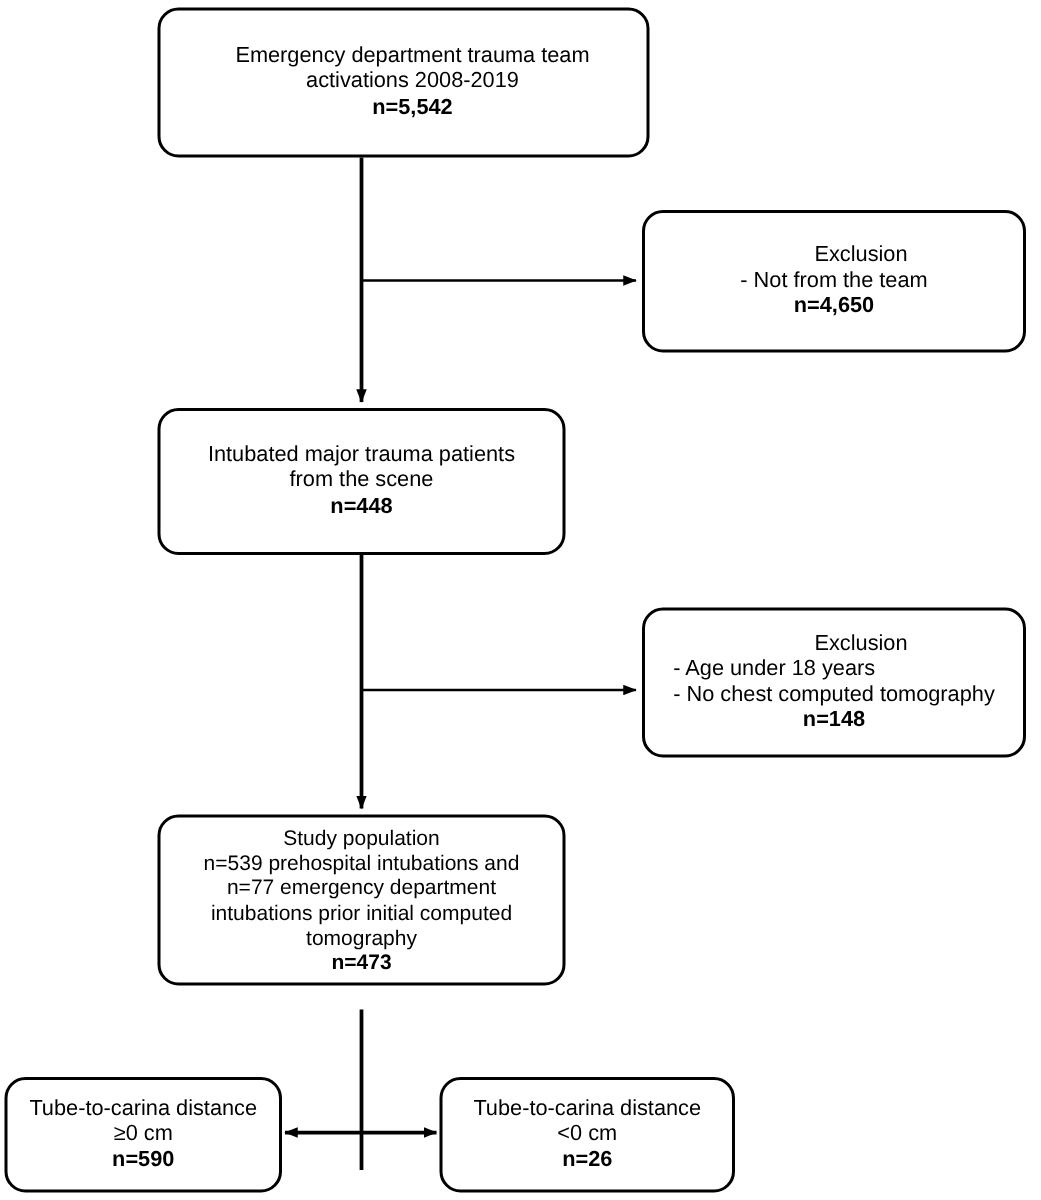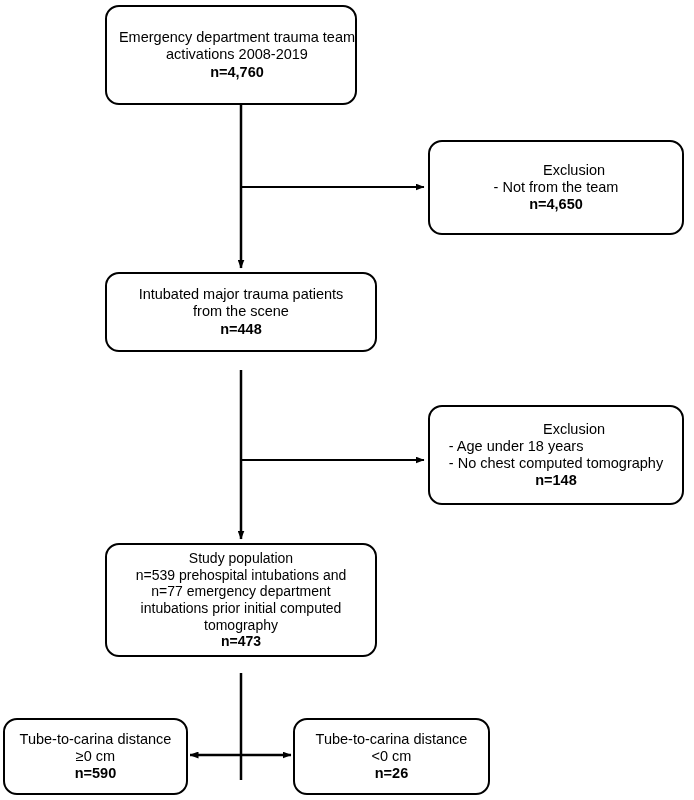--- a/index.html
+++ b/index.html
@@ -58,23 +58,23 @@
     margin-left: 36px;
   }
   .excl-items {
     display: block;
     text-align: left;
   }
   .excl-items .line {
     display: block;
   }
 
-  #node-activations  { left: 105px; top: 5px;   width: 252px; height: 100px; padding-left: 20px; }
+  #node-activations  { left: 105px; top: 5px;   width: 328px; height: 100px; padding-left: 20px; }
   #node-exclusion-1  { left: 428px; top: 140px; width: 256px; height: 95px;  }
-  #node-intubated    { left: 105px; top: 272px; width: 272px; height: 80px;  }
+  #node-intubated    { left: 105px; top: 272px; width: 272px; height: 98px;  }
   #node-exclusion-2  { left: 428px; top: 405px; width: 256px; height: 100px; }
   #node-study-pop    { left: 105px; top: 543px; width: 272px; height: 114px; }
   #node-tcd-positive { left: 3px;   top: 718px; width: 185px; height: 77px;  }
   #node-tcd-negative { left: 293px; top: 718px; width: 197px; height: 77px;  }
 
   #node-study-pop { font-size: 14px; }
 </style>
 </head>
 <body>
 
@@ -99,21 +99,21 @@
     <line x1="241" y1="460" x2="424" y2="460" stroke="#000000" stroke-width="1.8" marker-end="url(#arrowhead)"></line>
 
     <line x1="241" y1="673" x2="241" y2="780" stroke="#000000" stroke-width="2.5"></line>
 
     <line x1="190" y1="755" x2="291" y2="755" stroke="#000000" stroke-width="2.5" marker-start="url(#arrowhead-start)" marker-end="url(#arrowhead)"></line>
   </svg>
 
   <div class="node" id="node-activations">
     <span class="line">Emergency department trauma team</span>
     <span class="line">activations 2008-2019</span>
-    <span class="count">n=4,760</span>
+    <span class="count">n=5,542</span>
   </div>
 
   <div class="node" id="node-exclusion-1">
     <span class="excl-head">Exclusion</span>
     <span class="excl-items">
       <span class="line">- Not from the team</span>
     </span>
     <span class="count">n=4,650</span>
   </div>
 

